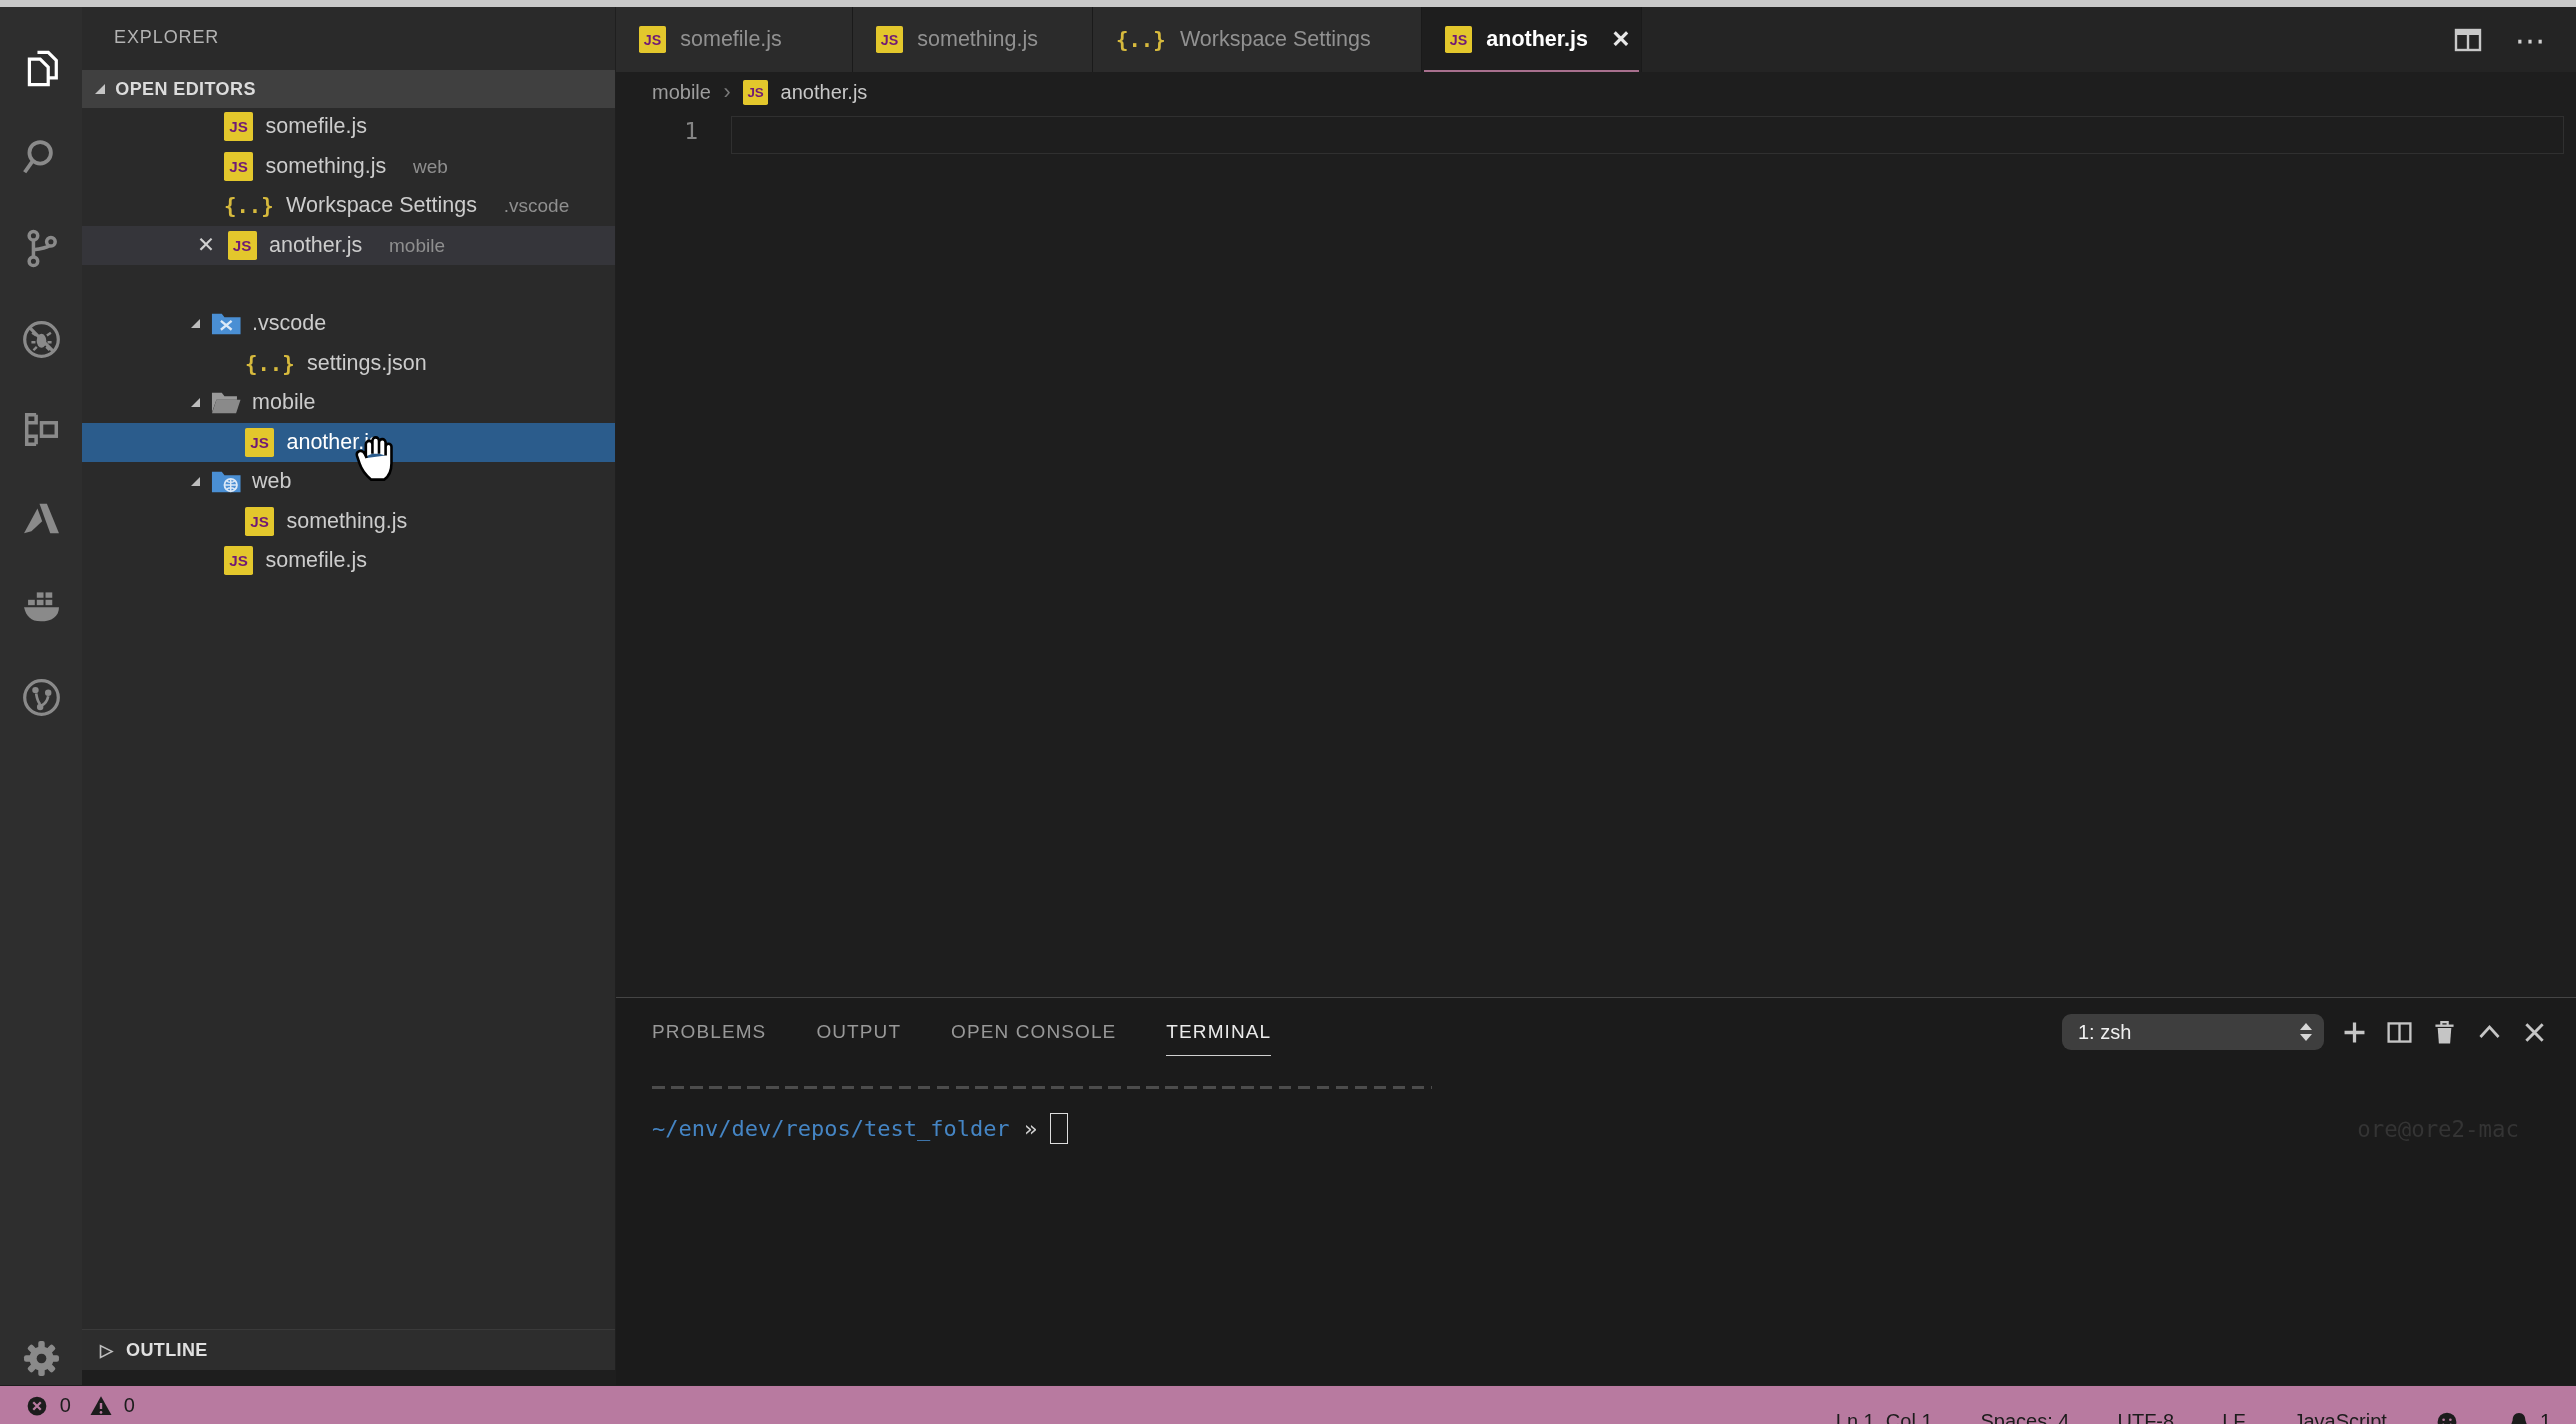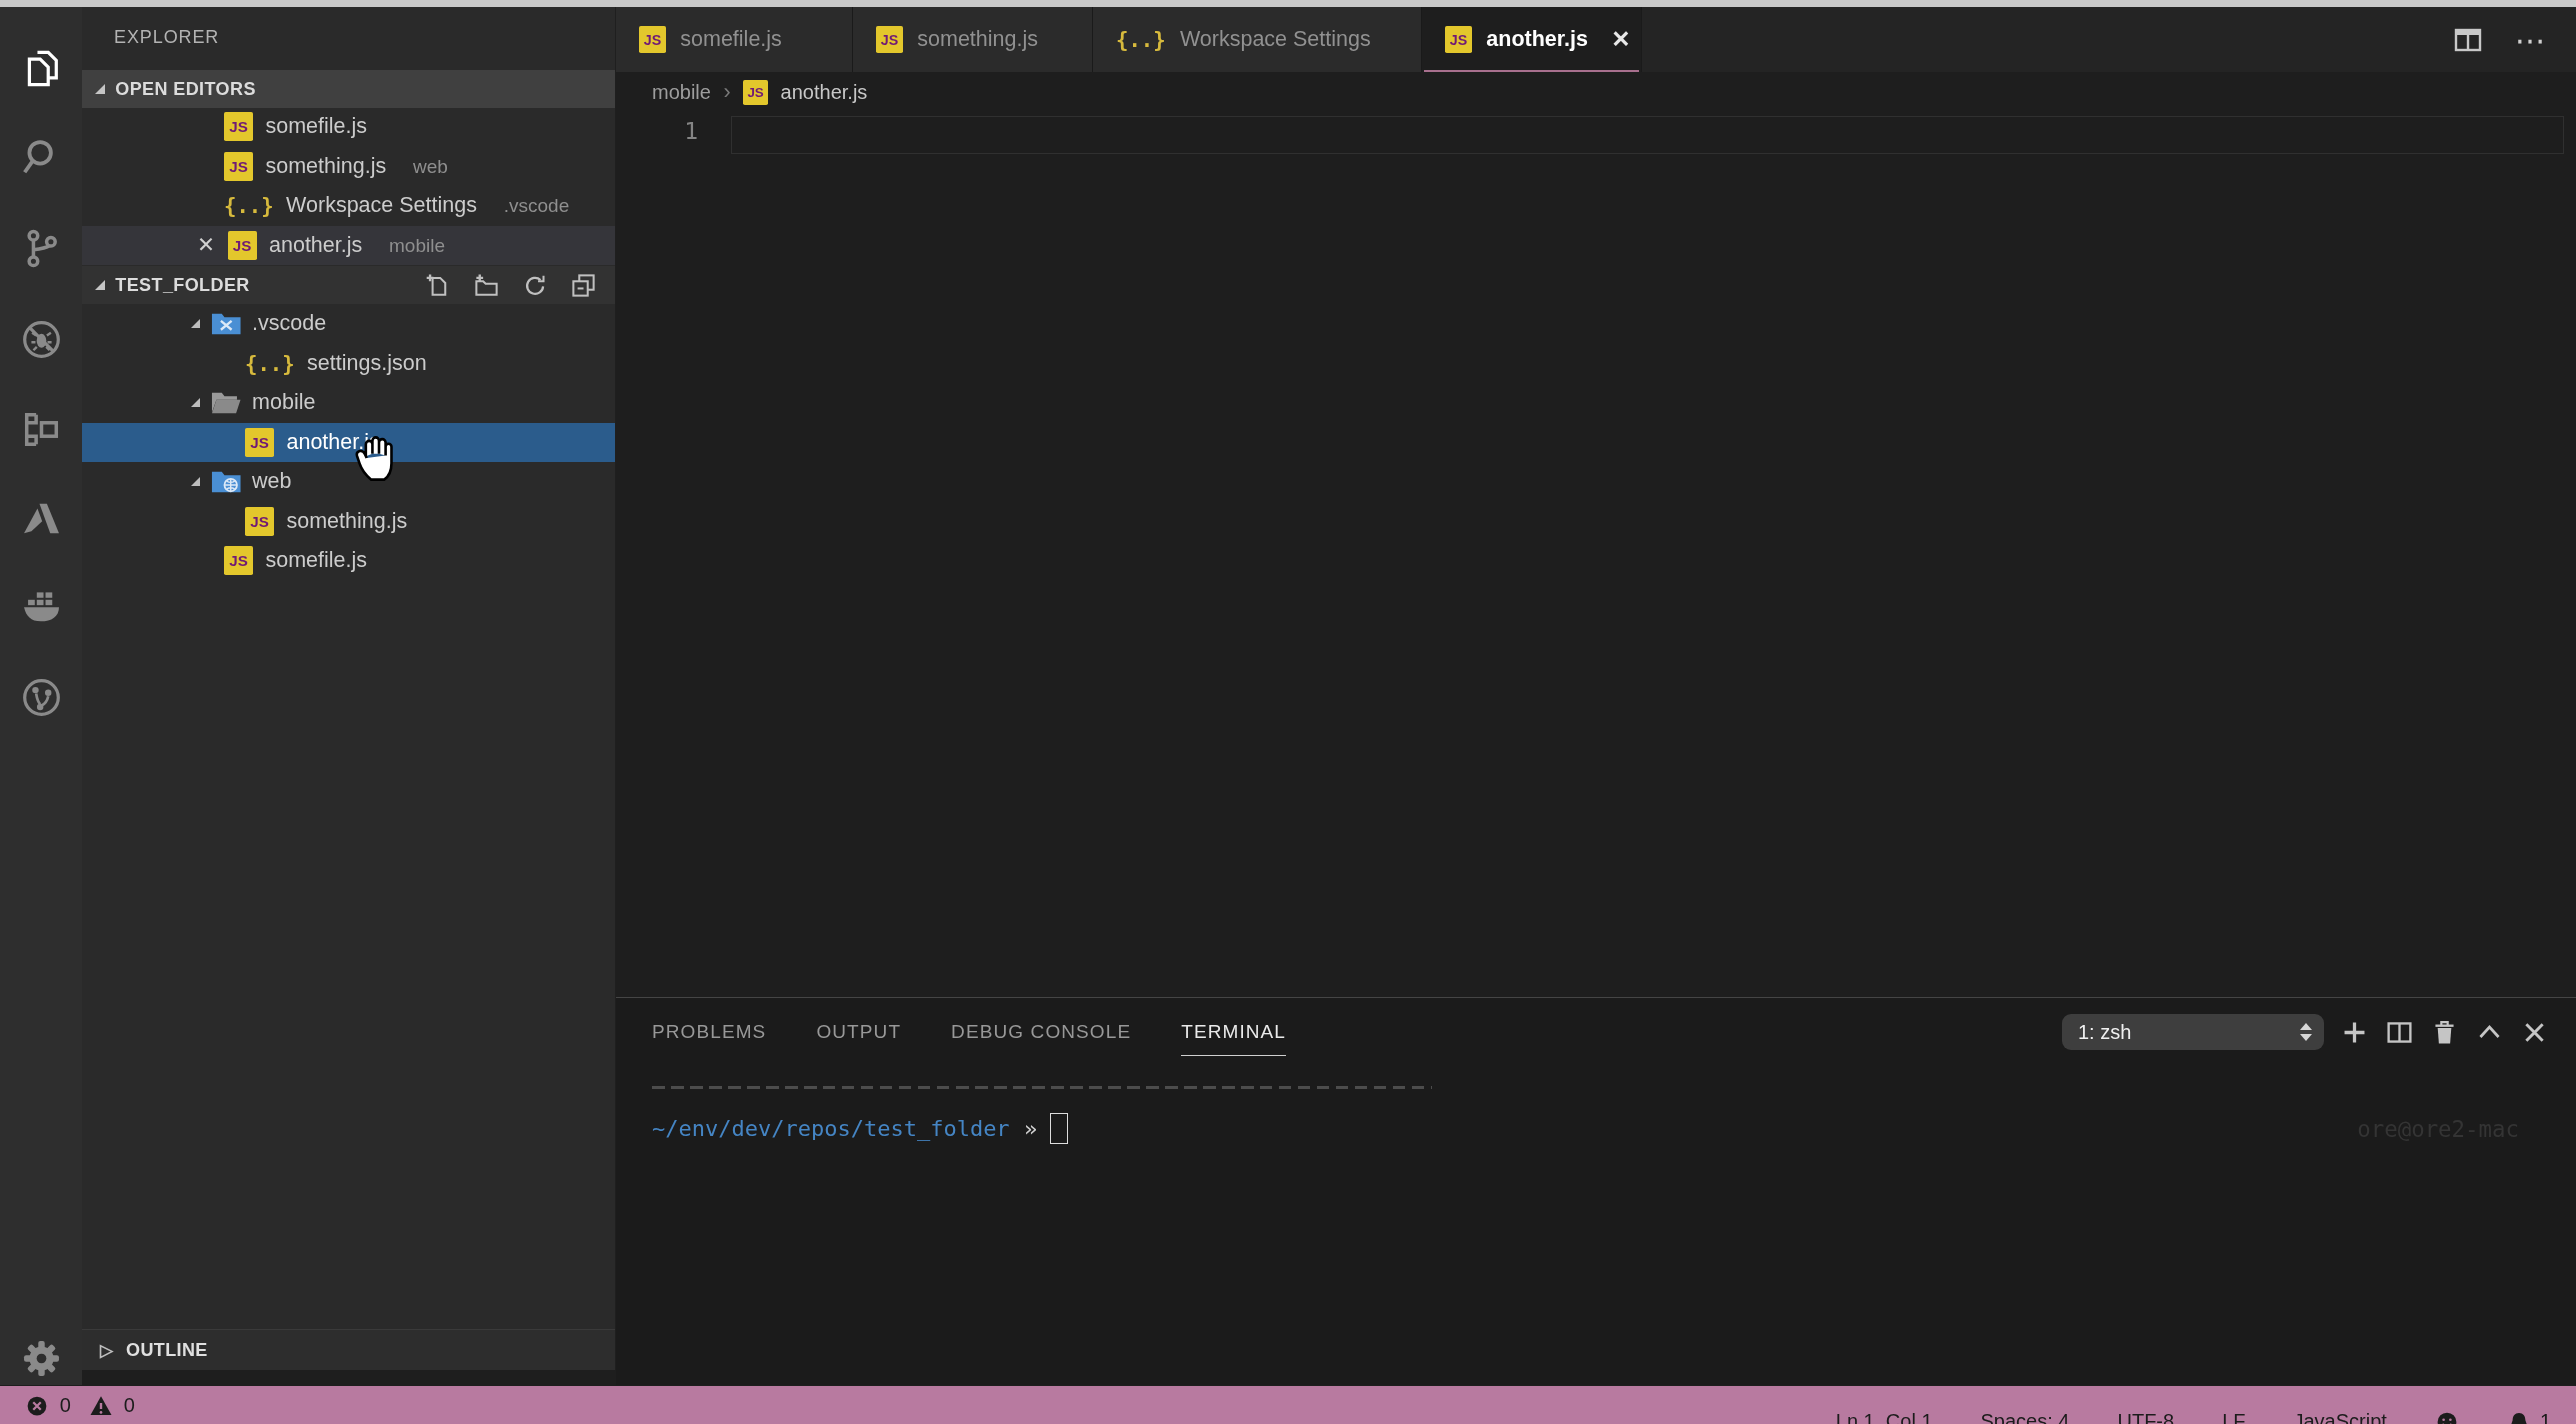--- a/index.html
+++ b/index.html
@@ -198,43 +198,20 @@
       <span>Workspace Settings</span>
       <span class="detail">.vscode</span>
     </div>
     <div class="row hovered" style="top:219px; padding-left:115px; gap:12.5px;">
       <span class="close-x">✕</span>
       <span class="js-badge">JS</span>
       <span>another.js</span>
       <span class="detail">mobile</span>
     </div>
 
-    <div class="section-header tf-header">
-      <span class="twistie-open"></span>
-      <span>TEST_FOLDER</span>
-      <span class="tf-actions">
-        <svg viewBox="0 0 32 32" fill="none" stroke="currentColor" stroke-width="2.4">
-          <path d="M9 7 h9 l6 6 v14 H9 z"></path>
-            <path d="M6 3 v8 M2 7 h8" stroke-width="2.8"></path>
-        </svg>
-        <svg viewBox="0 0 32 32" fill="none" stroke="currentColor" stroke-width="2.4">
-          <path d="M4 11 h8 l3 3 h13 v13 H4 z"></path>
-            <path d="M8 3 v8 M4 7 h8" stroke-width="2.8"></path>
-        </svg>
-        <svg viewBox="0 0 32 32" fill="none" stroke="currentColor" stroke-width="2.6">
-          <path d="M25 17 a9.5 9.5 0 1 1 -3 -7.5"></path>
-            <path d="M25.5 4.5 v6.5 h-6.5" stroke-width="2.4"></path>
-        </svg>
-        <svg viewBox="0 0 32 32" fill="none" stroke="currentColor" stroke-width="2.4">
-          <rect x="11" y="4" width="17" height="17"></rect>
-            <rect x="4" y="11" width="17" height="17" fill="#323232"></rect>
-            <path d="M9 19.5 h7"></path>
-        </svg>
-      </span>
-    </div>
 
     <div class="row" style="top:297px; padding-left:109px; gap:10.8px;">
       <span class="tree-twistie"></span>
       <svg class="folder-ico" viewBox="0 0 34 28">
         <path d="M1 3 h11 l3 4 h18 v19 H1 z" fill="#4a8fd4"></path>
         <path d="M11 11 l12 10 M23 11 l-12 10" stroke="#dce9f7" stroke-width="2.6"></path>
       </svg>
       <span>.vscode</span>
     </div>
     <div class="row" style="top:337px; padding-left:163px; gap:12.5px;">
@@ -316,21 +293,21 @@
 
     <div class="editor-content">
       <div class="gutter-line">1</div>
       <div class="current-line"></div>
     </div>
 
     <div class="panel">
       <div class="panel-header">
         <span class="panel-tab">PROBLEMS</span>
         <span class="panel-tab">OUTPUT</span>
-        <span class="panel-tab">DEBUG CONSOLE</span>
+        <span class="panel-tab">OPEN CONSOLE</span>
         <span class="panel-tab active">TERMINAL</span>
 
         <div class="panel-controls">
           <div class="term-select">
             <span>1: zsh</span>
             <span class="updown">
                 <i class="up"></i>
                 <i class="down"></i>
               </span>
           </div>

